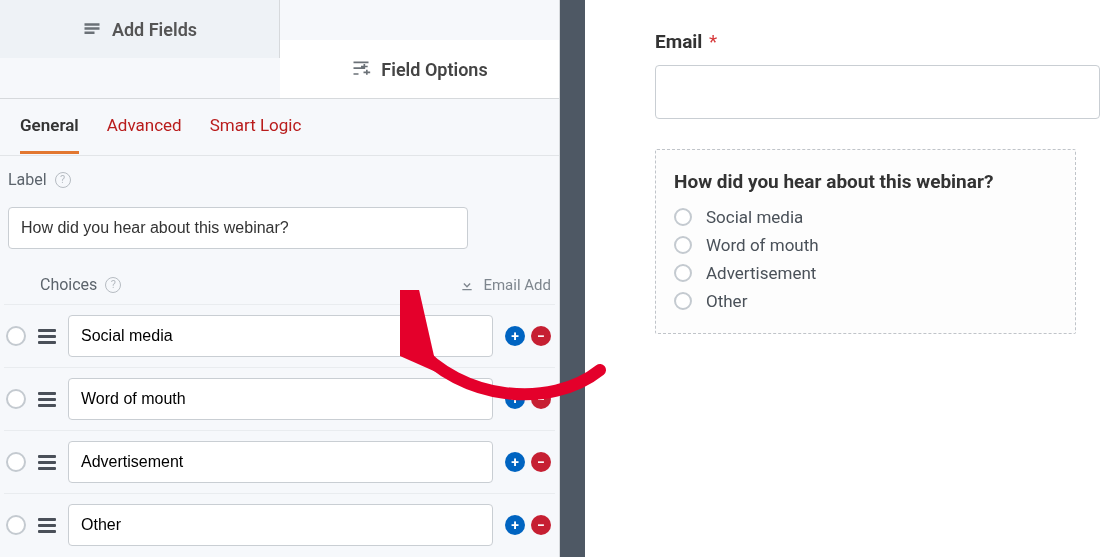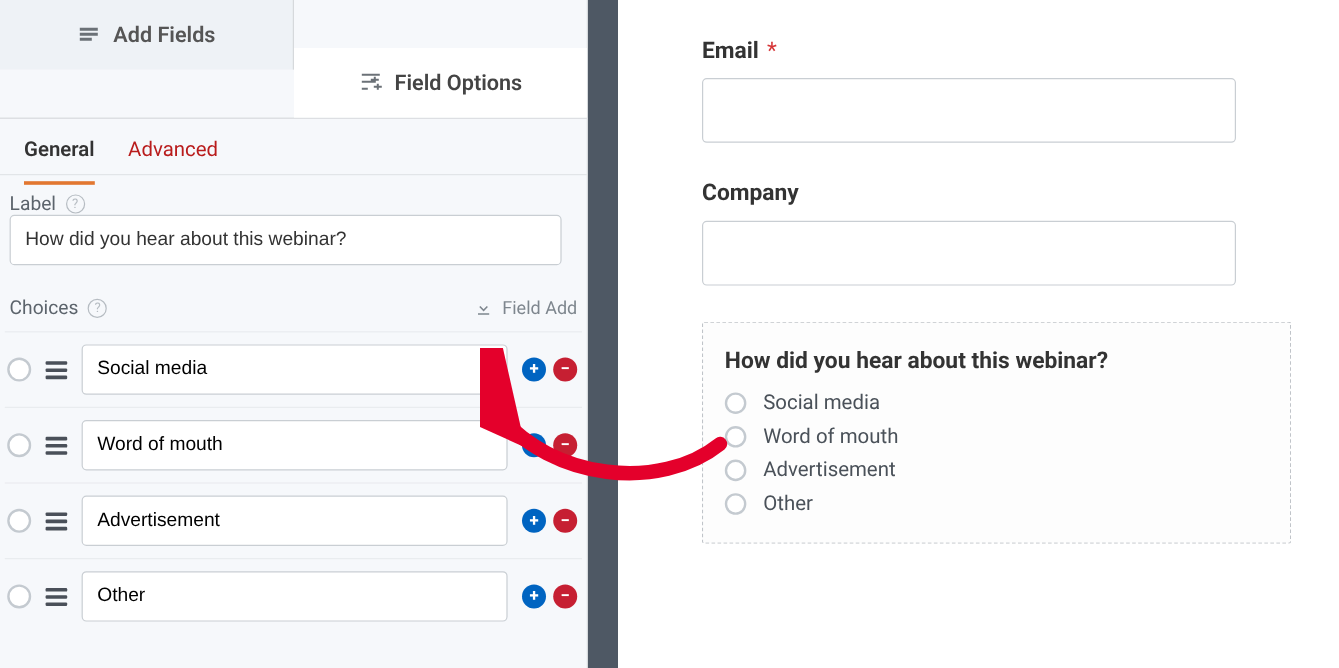--- a/index.html
+++ b/index.html
@@ -10,21 +10,21 @@
     color: #333;
     display: flex;
     width: 1116px;
     height: 557px;
     overflow: hidden;
     position: relative;
   }
 
   
   .sidebar {
-    width: 490px;
+    width: 560px;
     background: #f6f8fb;
     border-right: 1px solid #d6d9dc;
     display: flex;
     flex-direction: column;
   }
   .divider-dark {
     width: 25px;
     background: #4e5864;
   }
 
@@ -50,21 +50,21 @@
     background: #fff;
     color: #444;
     margin-top: 40px;
   }
   .tabbar .tab:last-child { border-right: none; }
   .tab svg { width: 20px; height: 20px; fill: #6b7177; }
 
   .subtabs {
     display: flex;
     gap: 28px;
-    padding: 16px 20px 0 20px;
+    padding: 16px 20px 10px 20px;
     border-bottom: 1px solid #e2e5e8;
   }
   .subtabs .sub {
     font-size: 17px;
     color: #b91c1c;
     padding-bottom: 10px;
     cursor: pointer;
   }
   .subtabs .sub.active {
     color: #333;
@@ -95,21 +95,21 @@
 
   .setting {
     padding: 14px 4px 10px 4px;
   }
   .setting-label {
     font-size: 16px;
     color: #5c646c;
     display: flex;
     align-items: center;
     gap: 8px;
-    margin-bottom: 0;
+    margin-bottom: 18px;
   }
   .help-icon {
     color: #b6bcc2;
     border: 1.5px solid #b6bcc2;
     border-radius: 50%;
     width: 16px; height: 16px;
     font-size: 11px;
     display: inline-flex;
     align-items: center; justify-content: center;
     cursor: pointer;
@@ -124,20 +124,21 @@
     padding: 0 12px;
     font-size: 16px;
     color: #333;
   }
 
   .choices-header {
     display: flex;
     align-items: center;
     justify-content: space-between;
     padding: 16px 4px 10px 4px;
+    margin-left: 32px;
   }
   .bulk {
     display: flex;
     align-items: center;
     gap: 8px;
     color: #7e868e;
     font-size: 15px;
     cursor: pointer;
   }
 
@@ -242,20 +243,21 @@
       <svg viewBox="0 0 24 24">
           <path d="M3 17h6v2H3v-2zm0-7h12v2H3v-2zm0-7h18v2H3V3zm15 12v-2h2v2h3v2h-3v2h-2v-2h-3v-2h3zM15 8V6h2v2h3v2h-3v2h-2v-2h-3V8h3z" fill="#6b7177"></path>
         </svg>
       <span>Field Options</span>
     </div>
   </div>
 
   <div class="subtabs">
     <div class="sub active">General</div>
     <div class="sub">Advanced</div>
+    <div class="sub">Smart Logic</div>
   </div>
 
 
   <div class="body">
     <div class="setting">
       <div class="setting-label">
         <span>Label</span>
         <span class="help-icon">?</span>
       </div>
       <input class="text-input" value="How did you hear about this webinar?" style="">
@@ -263,21 +265,21 @@
 
     <div class="choices-header">
       <div class="setting-label" style="margin:0">
         <span>Choices</span>
         <span class="help-icon">?</span>
       </div>
       <div class="bulk">
         <svg width="16" height="16" viewBox="0 0 24 24" fill="#7e868e">
             <path d="M12 3v10l4-4 1.4 1.4L12 16 6.6 10.4 8 9l4 4V3h0zM5 18h14v2H5v-2z"></path>
           </svg>
-        <span>Field Add</span>
+        <span>Email Add</span>
       </div>
     </div>
 
     <div class="choice-row">
       <span class="radio-dot"></span>
       <span class="drag-handle">
           <span></span>
           <span></span>
           <span></span>
         </span>
@@ -335,24 +337,20 @@
 <div class="preview">
 
   <div class="form-field">
     <label>
       <span>Email</span>
       <span class="req">*</span>
     </label>
     <div class="big-input"></div>
   </div>
 
-  <div class="form-field">
-    <label>Company</label>
-    <div class="big-input"></div>
-  </div>
 
   <div class="selected-field">
     <div class="q">How did you hear about this webinar?</div>
     <div class="radio-list">
       <div class="radio-item">
         <span class="radio-dot"></span>
         <span>Social media</span>
       </div>
       <div class="radio-item">
         <span class="radio-dot"></span>

